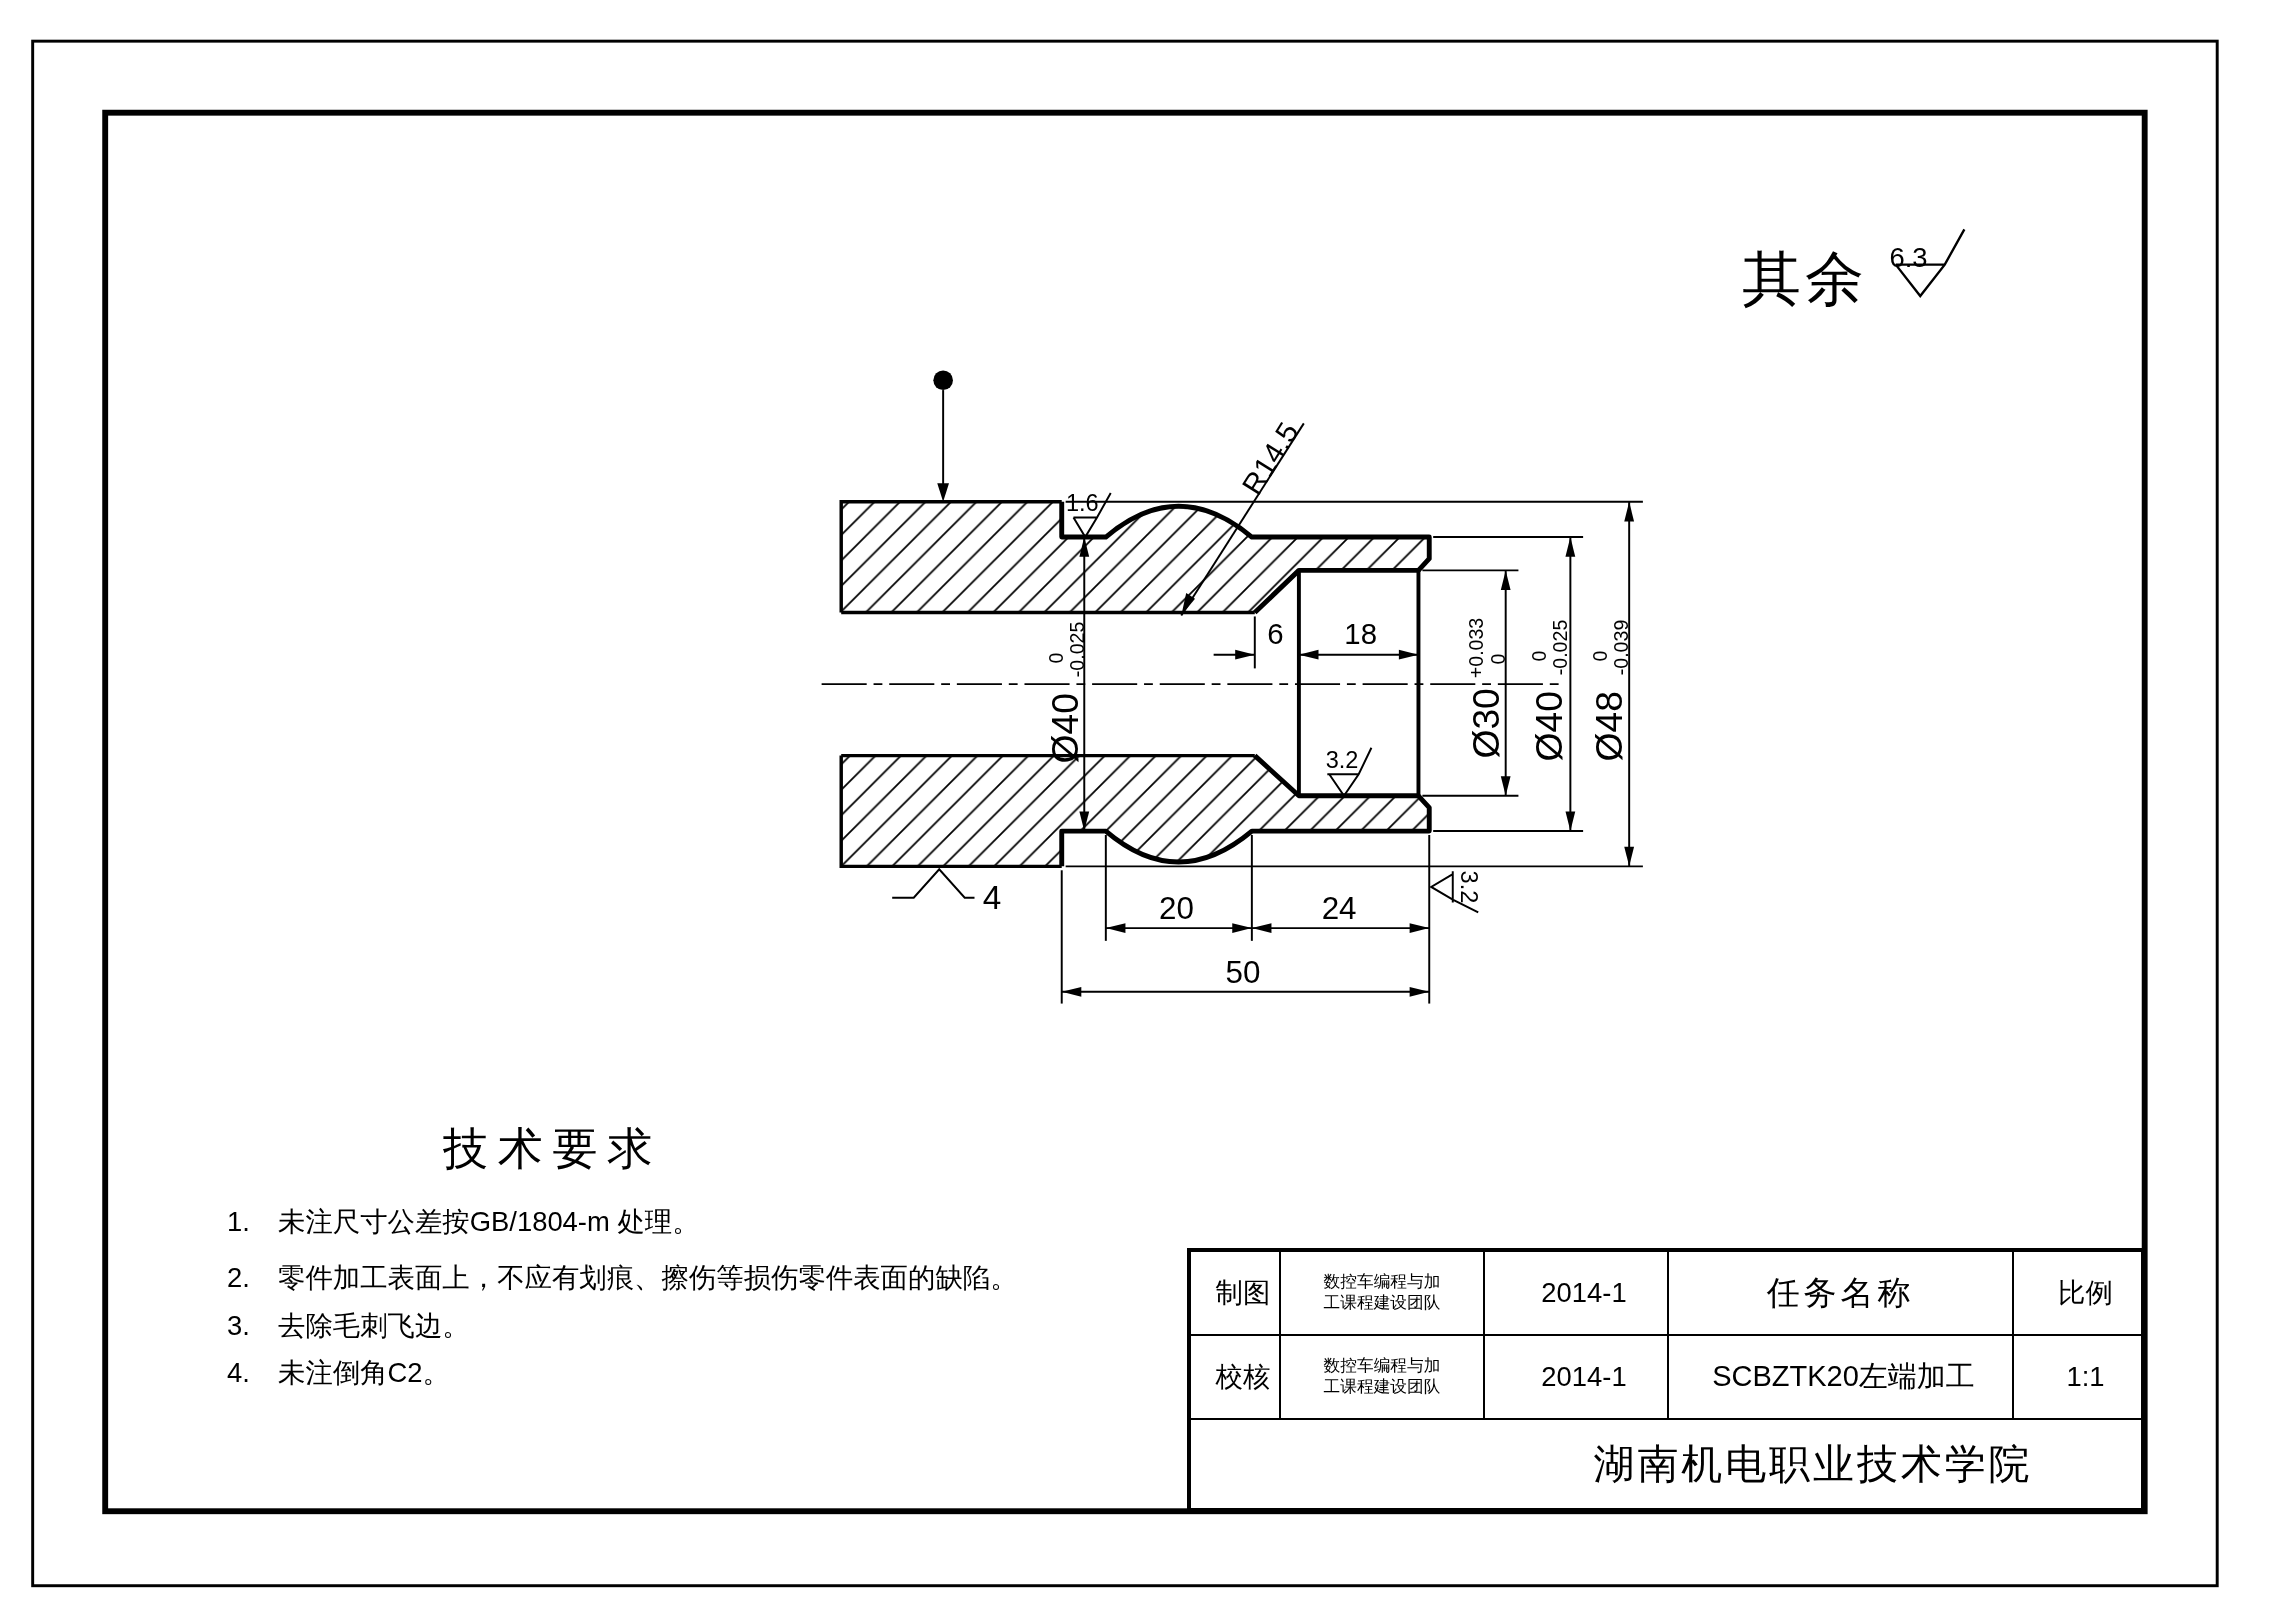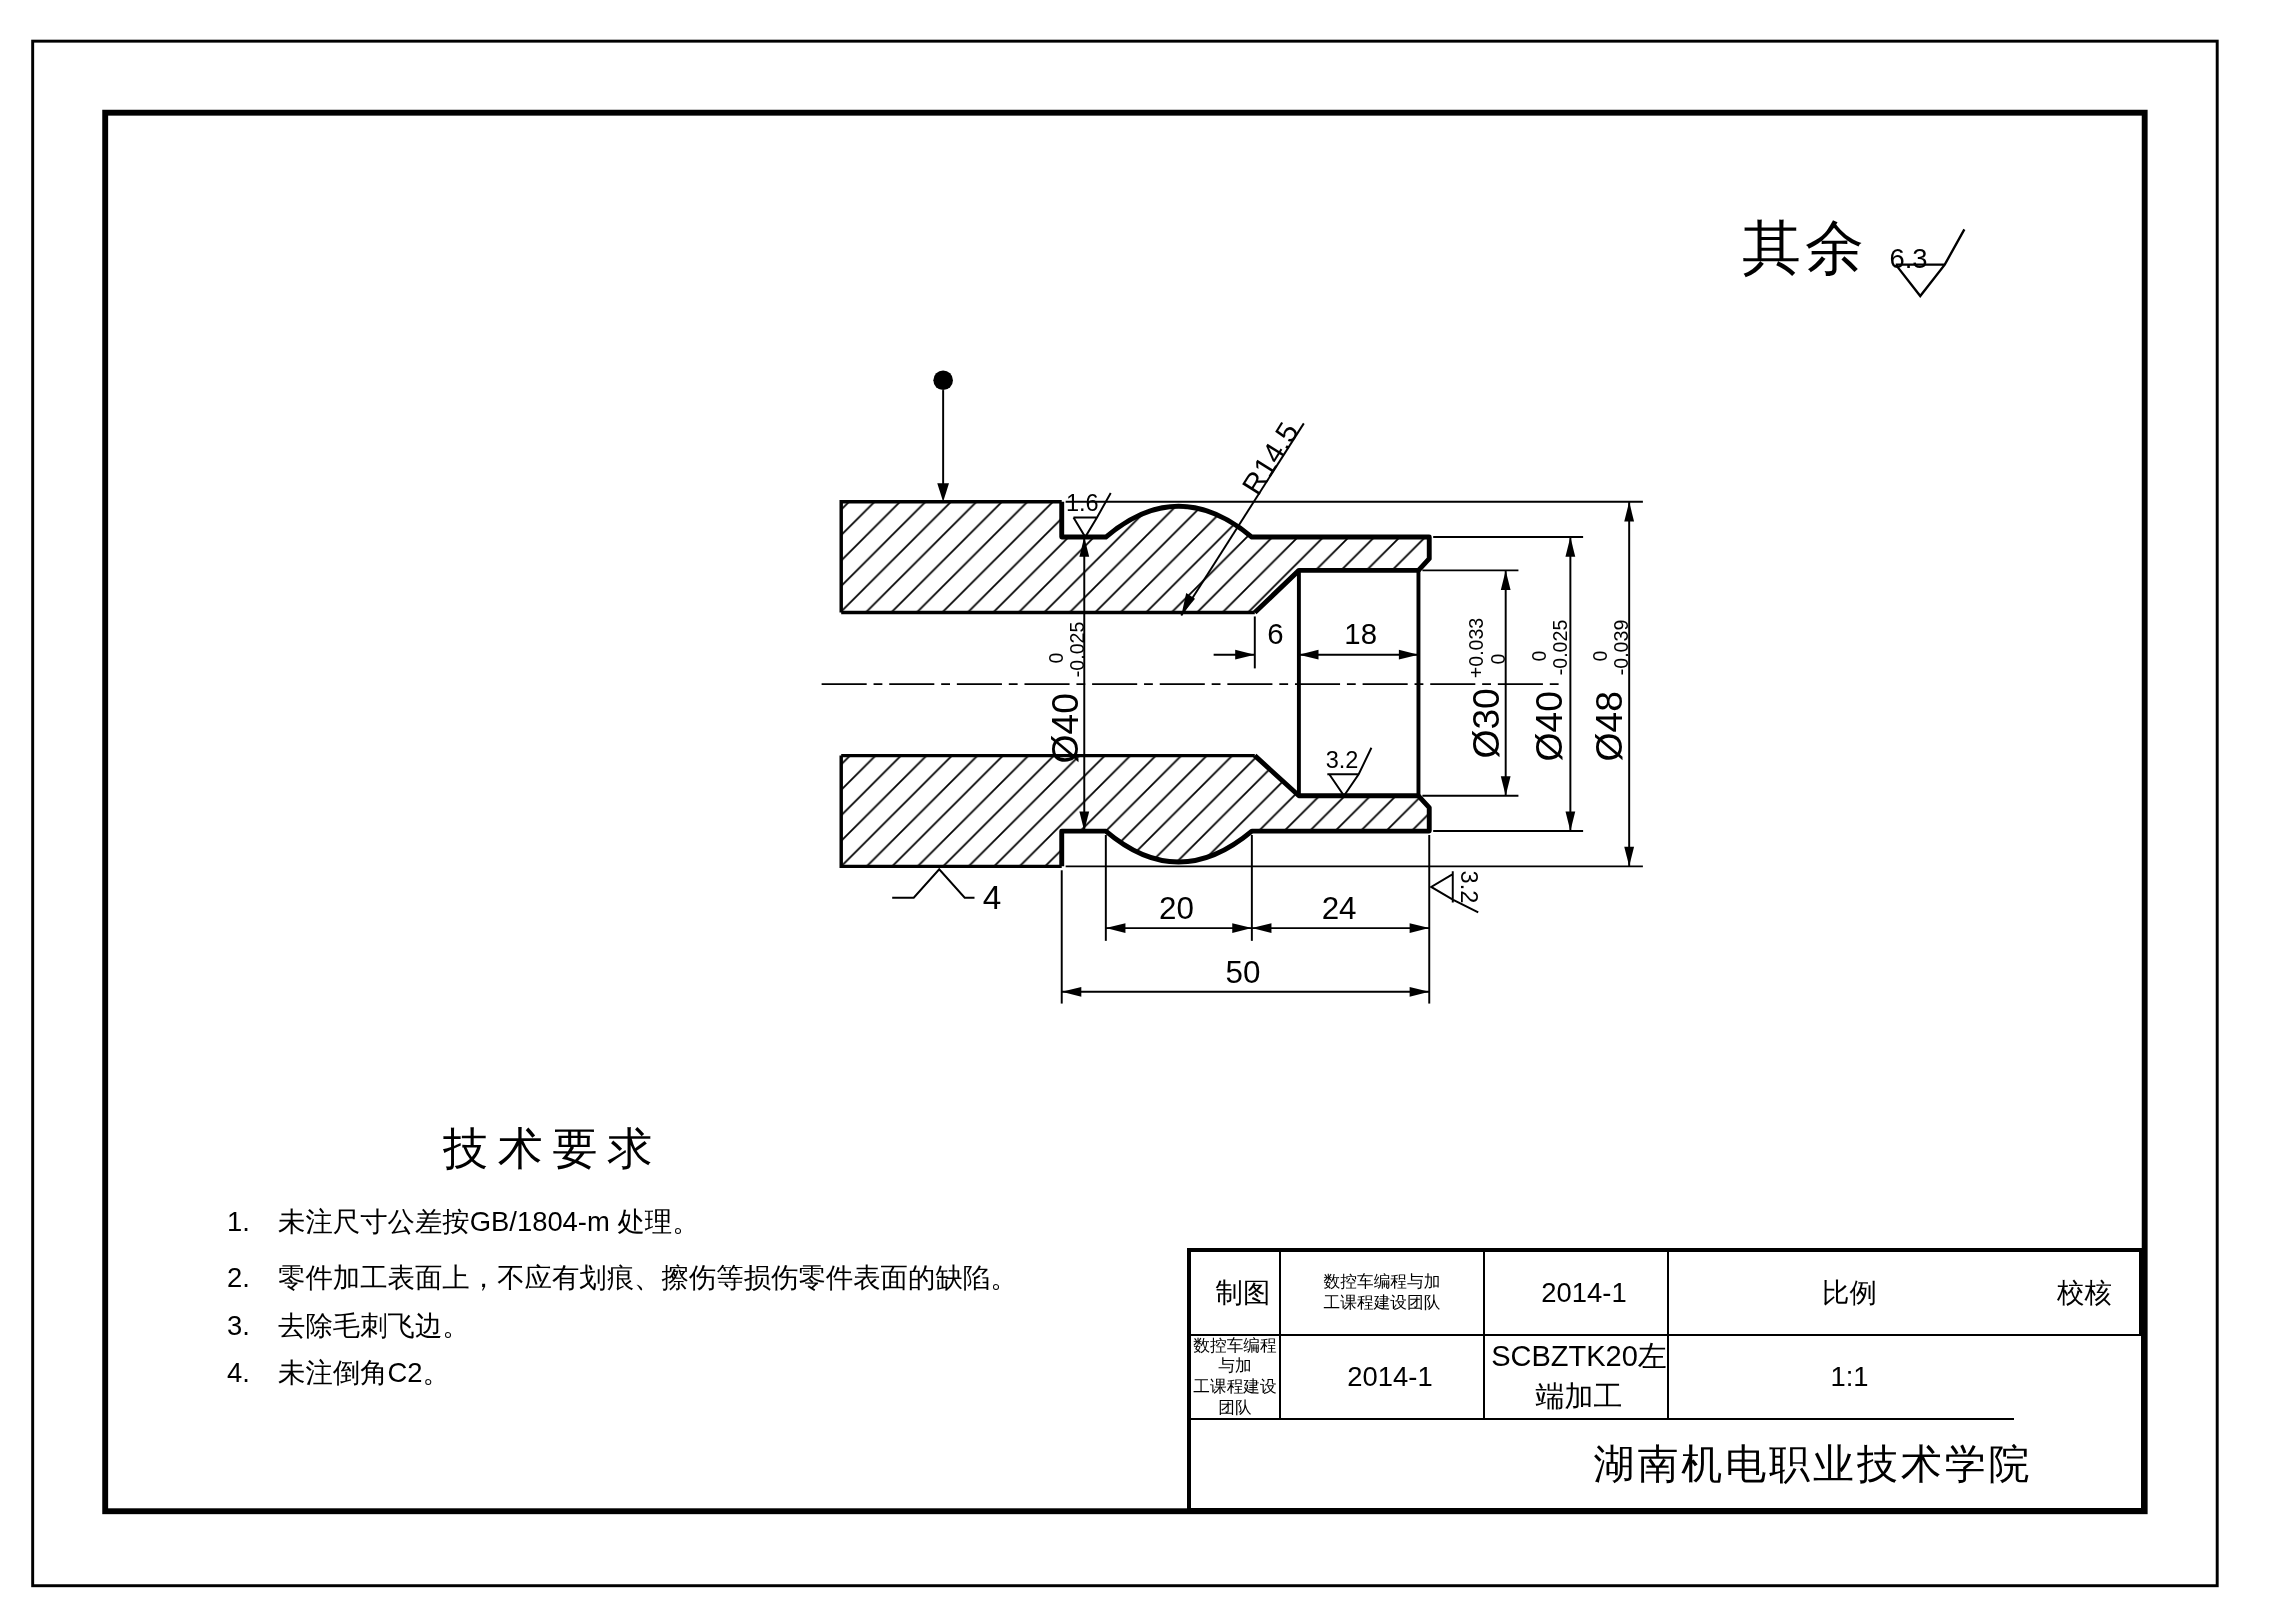--- a/index.html
+++ b/index.html
@@ -2,21 +2,21 @@
 <html><head>
 <meta charset="utf-8">
 <style>
   html,body{margin:0;padding:0;background:#fff;}
   body{width:2293px;height:1621px;position:relative;overflow:hidden;
        font-family:"Liberation Sans", sans-serif;color:#000;}
   #sheet{position:absolute;left:0;top:0;width:2293px;height:1621px;}
   svg text{font-family:"Liberation Sans", sans-serif;fill:#000;}
   .ovl{position:absolute;z-index:3;}
   
-  #surface-note{left:1742px;top:219px;display:flex;align-items:flex-end;}
+  #surface-note{left:1742px;top:250px;display:flex;align-items:flex-start;}
   #surface-note .big{font-size:59px;letter-spacing:3.9px;line-height:1;}
   #surface-note .val{font-size:27.4px;line-height:1;position:relative;left:21.6px;top:-5.9px;}
   
   #tech-title{left:443px;top:1119px;font-size:45px;letter-spacing:9.8px;}
   .req{position:absolute;left:227px;font-size:27.4px;white-space:nowrap;z-index:3;}
   .req .num{display:inline-block;width:51px;}
   
   #tblock{left:1187px;top:1248px;width:958px;height:264px;border:4.9px solid #000;
           box-sizing:border-box;display:grid;
           grid-template-columns:90px 204px 184px 345px 1fr;
@@ -189,20 +189,21 @@
 
 <div class="ovl" id="tblock">
   <div class="c fs28">制图</div>
   <div class="c team">
     <div>
         <div>数控车编程与加</div>
         <div>工课程建设团队</div>
       </div>
   </div>
   <div class="c fs28">2014-1</div>
+  <div class="c fs34">任务名称</div>
   <div class="c fs28 noR">比例</div>
 
   <div class="c fs28">校核</div>
   <div class="c team">
     <div>
         <div>数控车编程与加</div>
         <div>工课程建设团队</div>
       </div>
   </div>
   <div class="c fs28">2014-1</div>

